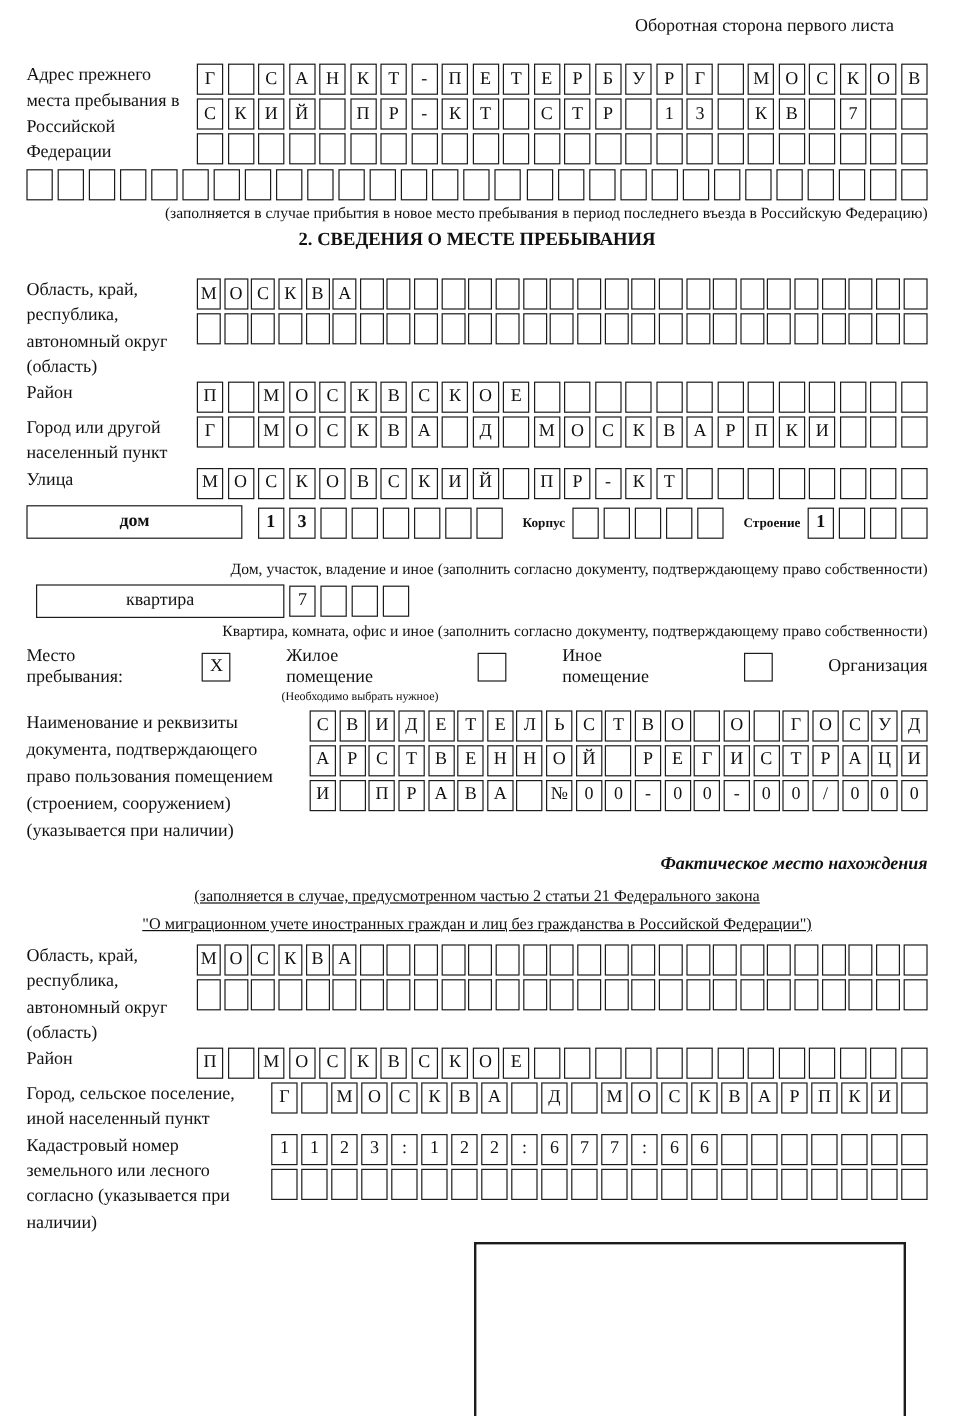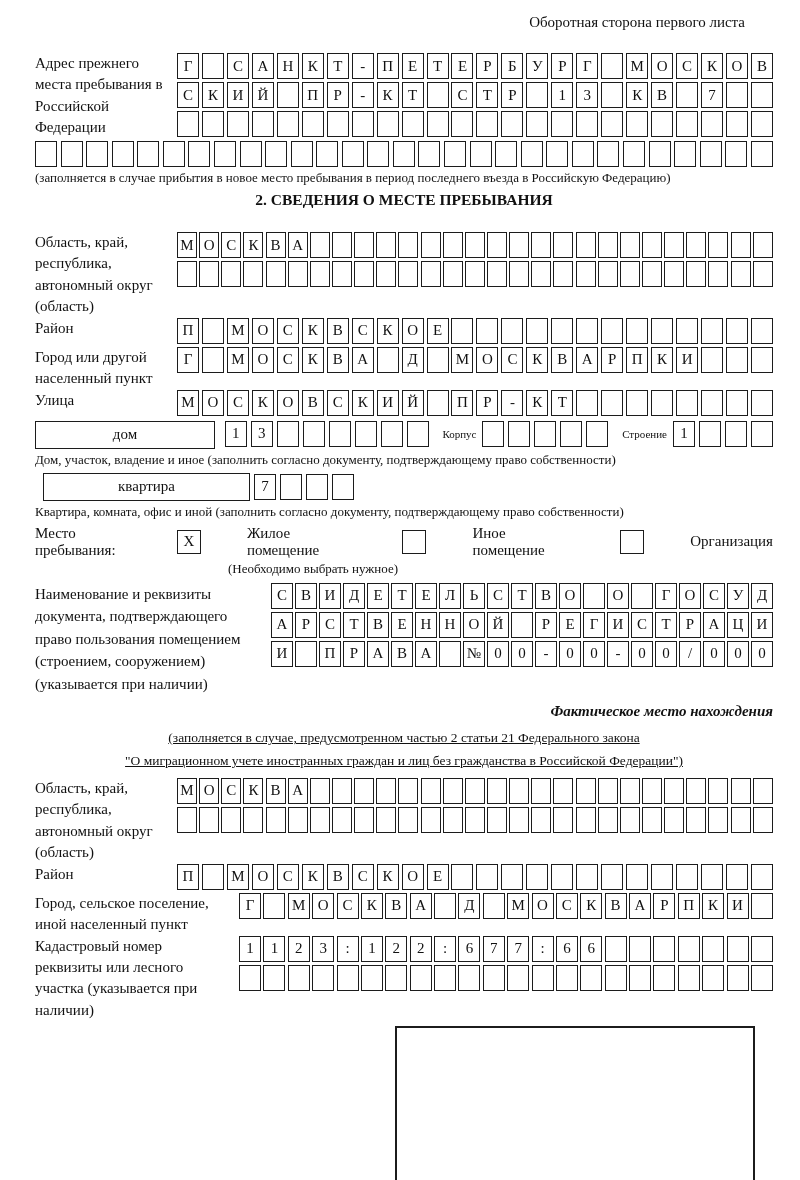--- a/index.html
+++ b/index.html
@@ -1,56 +1,56 @@
 <!DOCTYPE html>
 <html><head>
 <meta charset="utf-8">
 <style>
   html,body{margin:0;padding:0;background:#fff;}
   .page{
     position:relative;width:800px;height:1180px;margin:0 auto;background:#fff;
-    box-sizing:border-box;padding:14px 27px 0 35px;overflow:hidden;
+    box-sizing:border-box;padding:14px 27px 0 22px;overflow:hidden;
     font-family:"Liberation Serif","DejaVu Serif",serif;color:#111;
   }
   .hdr{font-size:15px;text-align:right;padding-right:28px;margin-bottom:22px;}
   
   .block{display:flex;align-items:flex-start;gap:12px;}
   .lbl{font-size:15px;line-height:1.43;flex-shrink:0;}
   .w130{width:130px;}
   .w195{width:192px;}
   .w222{width:224px;line-height:1.5;}
   .rows{flex:1;min-width:0;}
   .cells{display:flex;justify-content:space-between;margin-bottom:3px;}
   .cell{
     width:20px;height:24px;border:1.6px solid #1c1c1c;box-sizing:content-box;
     display:inline-flex;align-items:center;justify-content:center;
     font-size:15px;flex-shrink:0;background:#fff;
   }
   .tight .cell{width:18px;}
   .fullrow{margin-top:1px;}
-  .note{font-size:13px;text-align:left;margin:2px 0 5px 0;}
+  .note{font-size:13px;text-align:right;margin:2px 0 5px 0;}
   .sec-title{font-size:15.5px;font-weight:bold;text-align:center;margin:4px 0 23px 0;}
   
-  .house-row{display:flex;align-items:flex-start;justify-content:space-between;margin:2px 0 3px 0;}
+  .house-row{display:flex;align-items:flex-end;justify-content:space-between;margin:2px 0 17px 0;font-weight:bold;}
   .grp{display:flex;align-items:center;}
   .grp .cell{margin-left:4px;}
   .wide-box{border:1.6px solid #1c1c1c;height:26px;display:flex;align-items:center;justify-content:center;font-size:15px;background:#fff;box-sizing:content-box;}
   .wb178{width:178px;}
   .wb205{width:205px;}
   .inline-lbl{font-size:11px;margin:0 2px 0 8px;}
   .apt-row{display:flex;align-items:center;margin:2px 0 3px 8px;}
   
   .optrow{display:flex;align-items:center;margin:4px 0 2px 0;font-size:15px;gap:36px;}
   .checkbox{
     width:22px;height:22px;border:1.6px solid #1c1c1c;display:inline-flex;
     align-items:center;justify-content:center;font-size:15px;flex-shrink:0;background:#fff;
     margin:0 10px 0 10px;
   }
   .checkbox.spaced{margin-left:28px;}
-  .choose-note{font-size:13px;text-align:center;width:300px;margin:0 0 6px 128px;}
+  .choose-note{font-size:10px;text-align:center;width:300px;margin:0 0 6px 128px;}
   
   .fact-title{font-size:15px;font-weight:bold;text-align:right;margin:8px 0 8px 0;font-style:italic;}
   .fact-note{font-size:13.5px;text-align:center;line-height:1.55;margin-bottom:6px;text-decoration:underline;}
   
   .stamp-wrap{width:396px;margin-left:auto;margin-top:5px;}
   .stamp-box{width:356px;height:172px;border:2px solid #1c1c1c;margin:0 auto 6px auto;background:#fff;}
   .mb2{margin-bottom:2px;}
 </style>
 </head>
 <body>
@@ -373,21 +373,21 @@
 
   <div class="apt-row">
     <div class="wide-box wb205">квартира</div>
     <div class="grp">
         <span class="cell">7</span>
         <span class="cell"></span>
         <span class="cell"></span>
         <span class="cell"></span>
       </div>
   </div>
-  <div class="note">Квартира, комната, офис и иной (заполнить согласно документу, подтверждающему право собственности)</div>
+  <div class="note">Квартира, комната, офис и иное (заполнить согласно документу, подтверждающему право собственности)</div>
 
   <div class="optrow">
     <span>Место пребывания:</span>
     <span class="checkbox">X</span>
     <span>Жилое помещение</span>
     <span class="checkbox spaced"></span>
     <span>Иное помещение</span>
     <span class="checkbox spaced"></span>
     <span>Организация</span>
   </div>
@@ -594,21 +594,21 @@
           <span class="cell">Р</span>
           <span class="cell">П</span>
           <span class="cell">К</span>
           <span class="cell">И</span>
           <span class="cell"></span>
         </div>
       </div>
   </div>
 
   <div class="block">
-    <div class="lbl w195">Кадастровый номер реквизиты или лесного участка (указывается при наличии)</div>
+    <div class="lbl w195">Кадастровый номер земельного или лесного согласно (указывается при наличии)</div>
     <div class="rows">
       <div class="cells">
           <span class="cell">1</span>
           <span class="cell">1</span>
           <span class="cell">2</span>
           <span class="cell">3</span>
           <span class="cell">:</span>
           <span class="cell">1</span>
           <span class="cell">2</span>
           <span class="cell">2</span>

